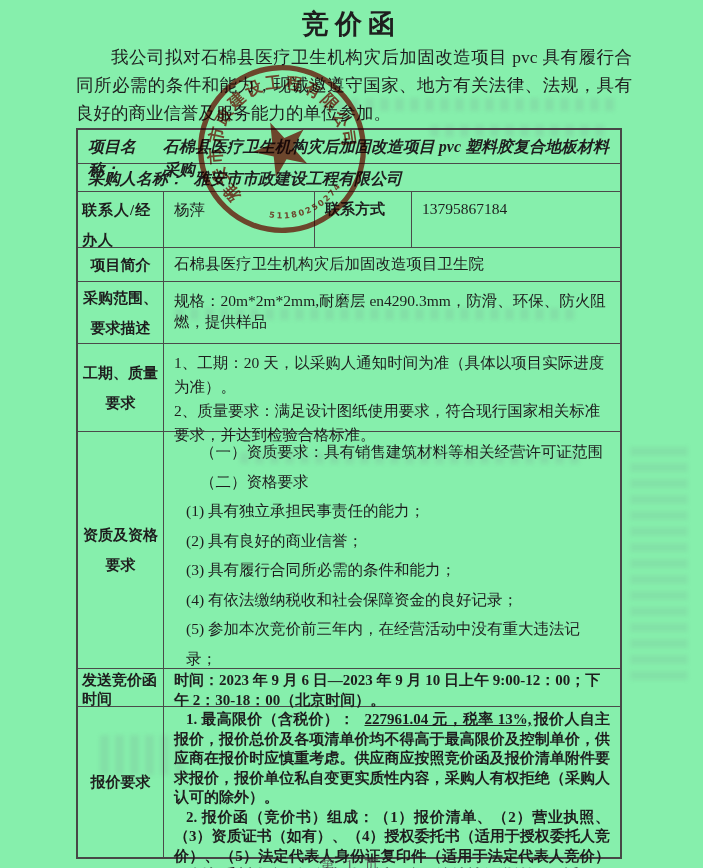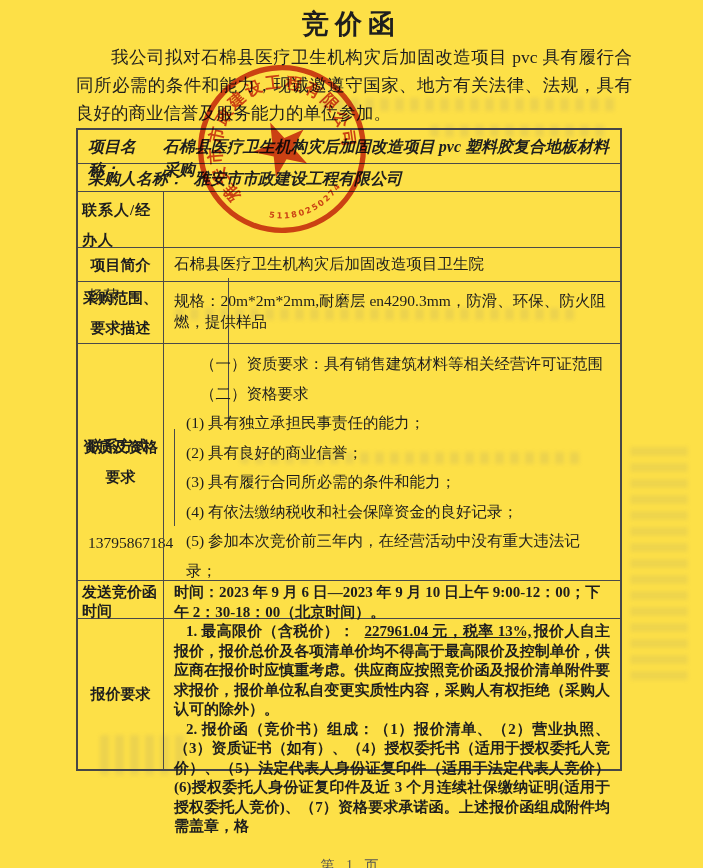--- a/index.html
+++ b/index.html
@@ -1,18 +1,18 @@
 <!DOCTYPE html>
 <html><head>
 <meta charset="utf-8">
 <style>
   html,body{margin:0;padding:0;background:#e8e8e8;}
   .page{
     position:relative;width:703px;height:868px;margin:0 auto;
-    background:#fde047;overflow:hidden;
+    background:#86efac;overflow:hidden;
     font-family:"Liberation Serif","DejaVu Serif",serif;
     color:#1e1e1e;
   }
   
   .smudge{position:absolute;pointer-events:none;
     background:repeating-linear-gradient(90deg, rgba(110,115,130,.12) 0 9px, rgba(110,115,130,0) 9px 15px);
     filter:blur(2px);border-radius:3px;}
   .smudge.v{background:repeating-linear-gradient(0deg, rgba(110,115,130,.10) 0 9px, rgba(110,115,130,0) 9px 16px);}
 
   .title{position:absolute;top:6px;left:0;width:100%;text-align:center;
@@ -28,21 +28,21 @@
   .lc{width:86px;flex:0 0 86px;border-right:1.5px solid #4a4a4a;
     font-weight:700;font-size:15px;line-height:30px;
     padding:4px 4px;display:flex;align-items:center;justify-content:center;
     text-align:center;}
   .lc .lbl{width:100%;}
   .vc{flex:1 1 auto;padding:5px 10px;font-size:15.5px;}
 
   
   .r-full{height:33px;font-weight:700;font-size:16px;line-height:23px;padding:5px 10px;font-style:italic;}
   .r2{height:28px;padding-top:3px;gap:10px;}
-  .r-contact{height:56px;flex-direction:column;}
+  .r-contact{height:56px;}
   .r-contact .lc{align-items:flex-start;text-align:left;justify-content:flex-start;padding-top:3px;letter-spacing:1px;}
   .r-contact .c-name{width:151px;flex:0 0 151px;border-right:1.5px solid #4a4a4a;padding-top:8px;}
   .r-contact .c-plabel{width:97px;flex:0 0 97px;border-right:1.5px solid #4a4a4a;
      font-weight:700;font-size:15px;padding-top:8px;}
   .r-contact .c-phone{padding-top:8px;font-family:"Liberation Serif",serif;}
   .r-overview{height:34px;}
   .r-overview .vc{display:flex;align-items:center;padding-top:0;padding-bottom:0;}
   .r-scope{height:62px;}
   .r-scope .vc{padding-top:9px;}
   .r-schedule{height:88px;}
@@ -110,20 +110,29 @@
       <div class="cell vc">石棉县医疗卫生机构灾后加固改造项目卫生院</div>
     </div>
 
     <div class="t-row r-scope">
       <div class="cell lc">
           <span class="lbl">采购范围、要求描述</span>
         </div>
       <div class="cell vc">规格：20m*2m*2mm,耐磨层 en4290.3mm，防滑、环保、防火阻燃，提供样品</div>
     </div>
 
+    <div class="t-row r-schedule">
+      <div class="cell lc">
+          <span class="lbl">工期、质量要求</span>
+        </div>
+      <div class="cell vc">
+        <div>1、工期：20 天，以采购人通知时间为准（具体以项目实际进度为准）。</div>
+        <div>2、质量要求：满足设计图纸使用要求，符合现行国家相关标准要求，并达到检验合格标准。</div>
+      </div>
+    </div>
 
     <div class="t-row r-qual">
       <div class="cell lc">
           <span class="lbl">资质及资格要求</span>
         </div>
       <div class="cell vc">
         <div class="qual-item sect">（一）资质要求：具有销售建筑材料等相关经营许可证范围</div>
         <div class="qual-item sect">（二）资格要求</div>
         <div class="qual-item">(1) 具有独立承担民事责任的能力；</div>
         <div class="qual-item">(2) 具有良好的商业信誉；</div>

